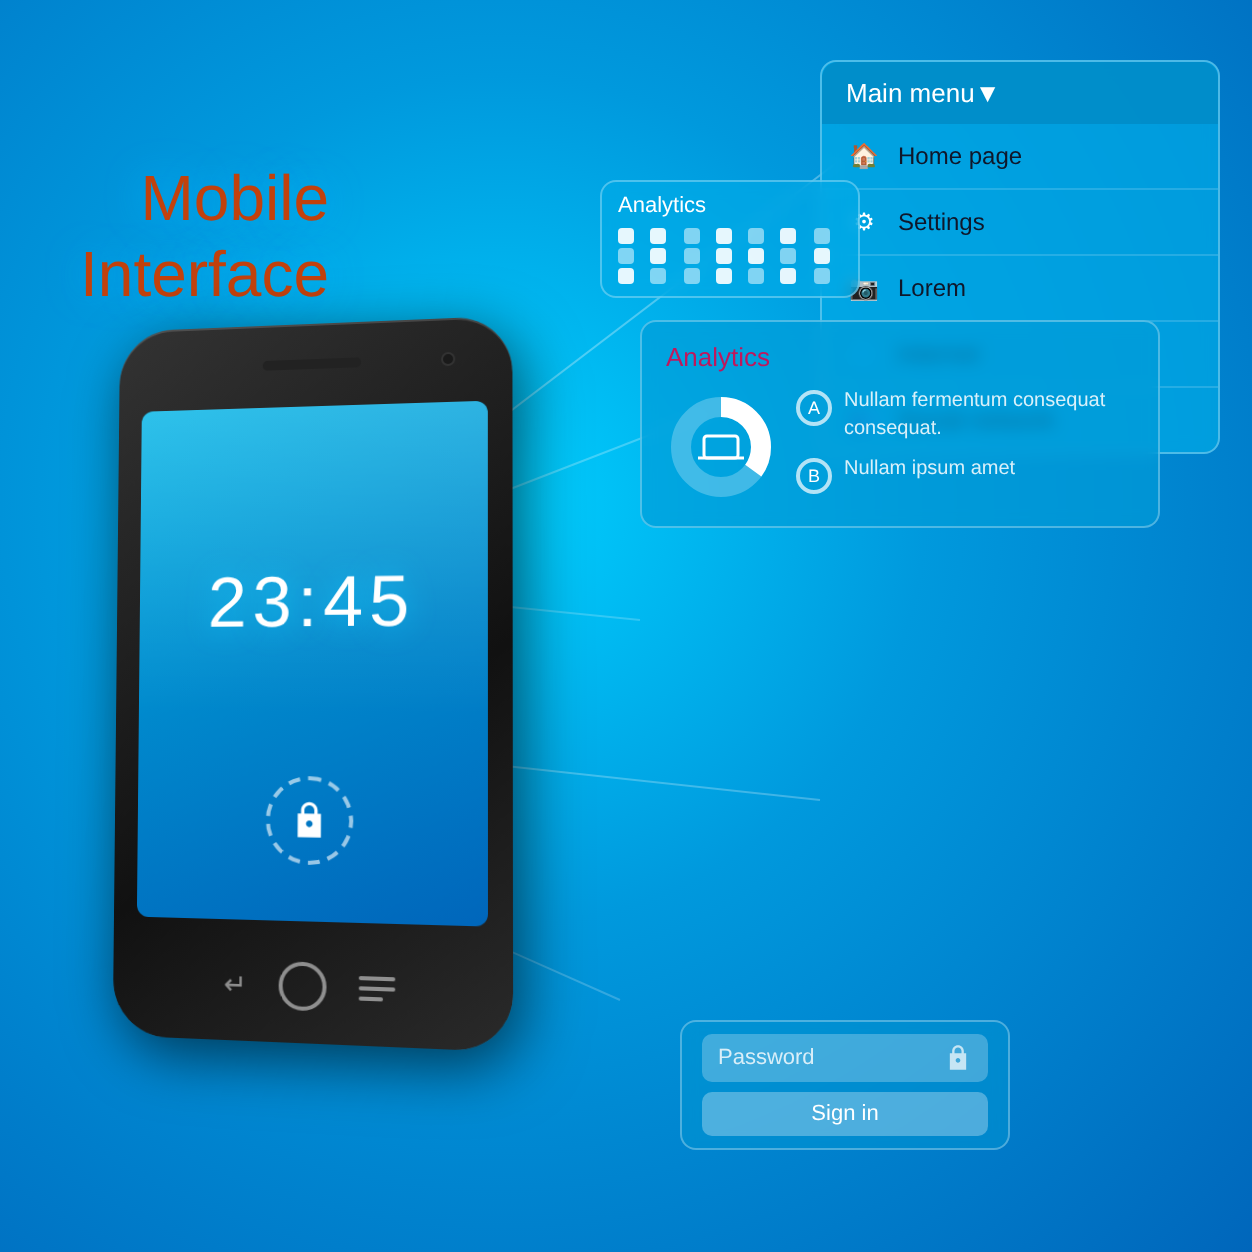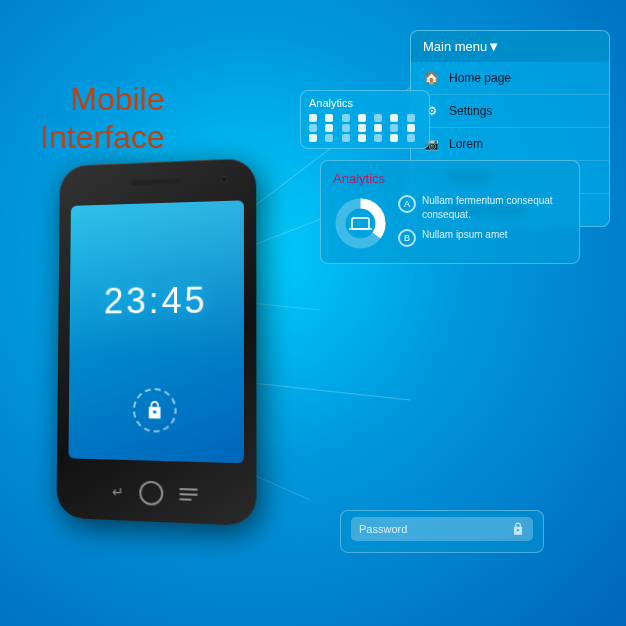--- a/index.html
+++ b/index.html
@@ -374,21 +374,21 @@
     .vol-bar {
       width: 4px;
       background: white;
       border-radius: 1px;
     }
 
     
     .signin-panel {
       top: 480px;
       left: 40px;
-      width: 204px;
+      width: 165px;
       background: rgba(0, 150, 210, 0.5);
       border-radius: 8px;
       padding: 6px 10px;
     }
     .password-row {
       display: flex;
       align-items: center;
       gap: 6px;
       background: rgba(255,255,255,0.25);
       border-radius: 5px;
@@ -550,15 +550,16 @@
   </div>
 
 
   <div class="panel signin-panel">
     <div class="password-row">
       <span class="password-text">Password</span>
       <svg width="14" height="14" viewBox="0 0 24 24" fill="rgba(255,255,255,0.7)">
         <path d="M12 1C9.24 1 7 3.24 7 6v2H5v14h14V8h-2V6c0-2.76-2.24-5-5-5zm0 2c1.66 0 3 1.34 3 3v2H9V6c0-1.66 1.34-3 3-3zm0 9c1.1 0 2 .9 2 2s-.9 2-2 2-2-.9-2-2 .9-2 2-2z"></path>
       </svg>
     </div>
+    <div class="signin-btn">Sign in</div>
   </div>
 
 </div>
 
 </body></html>

